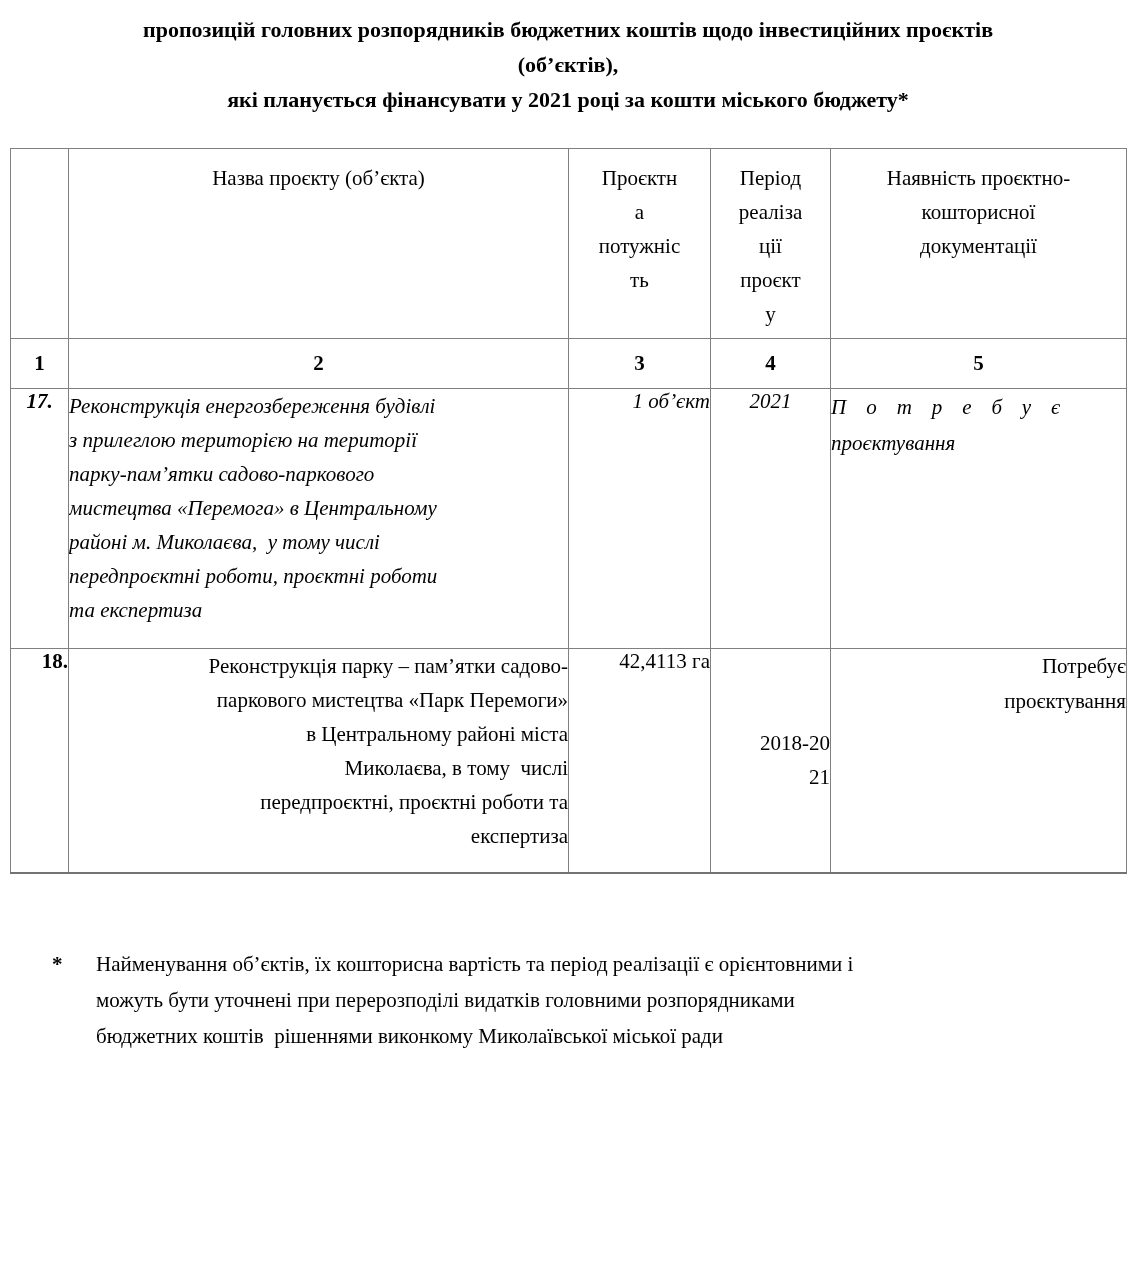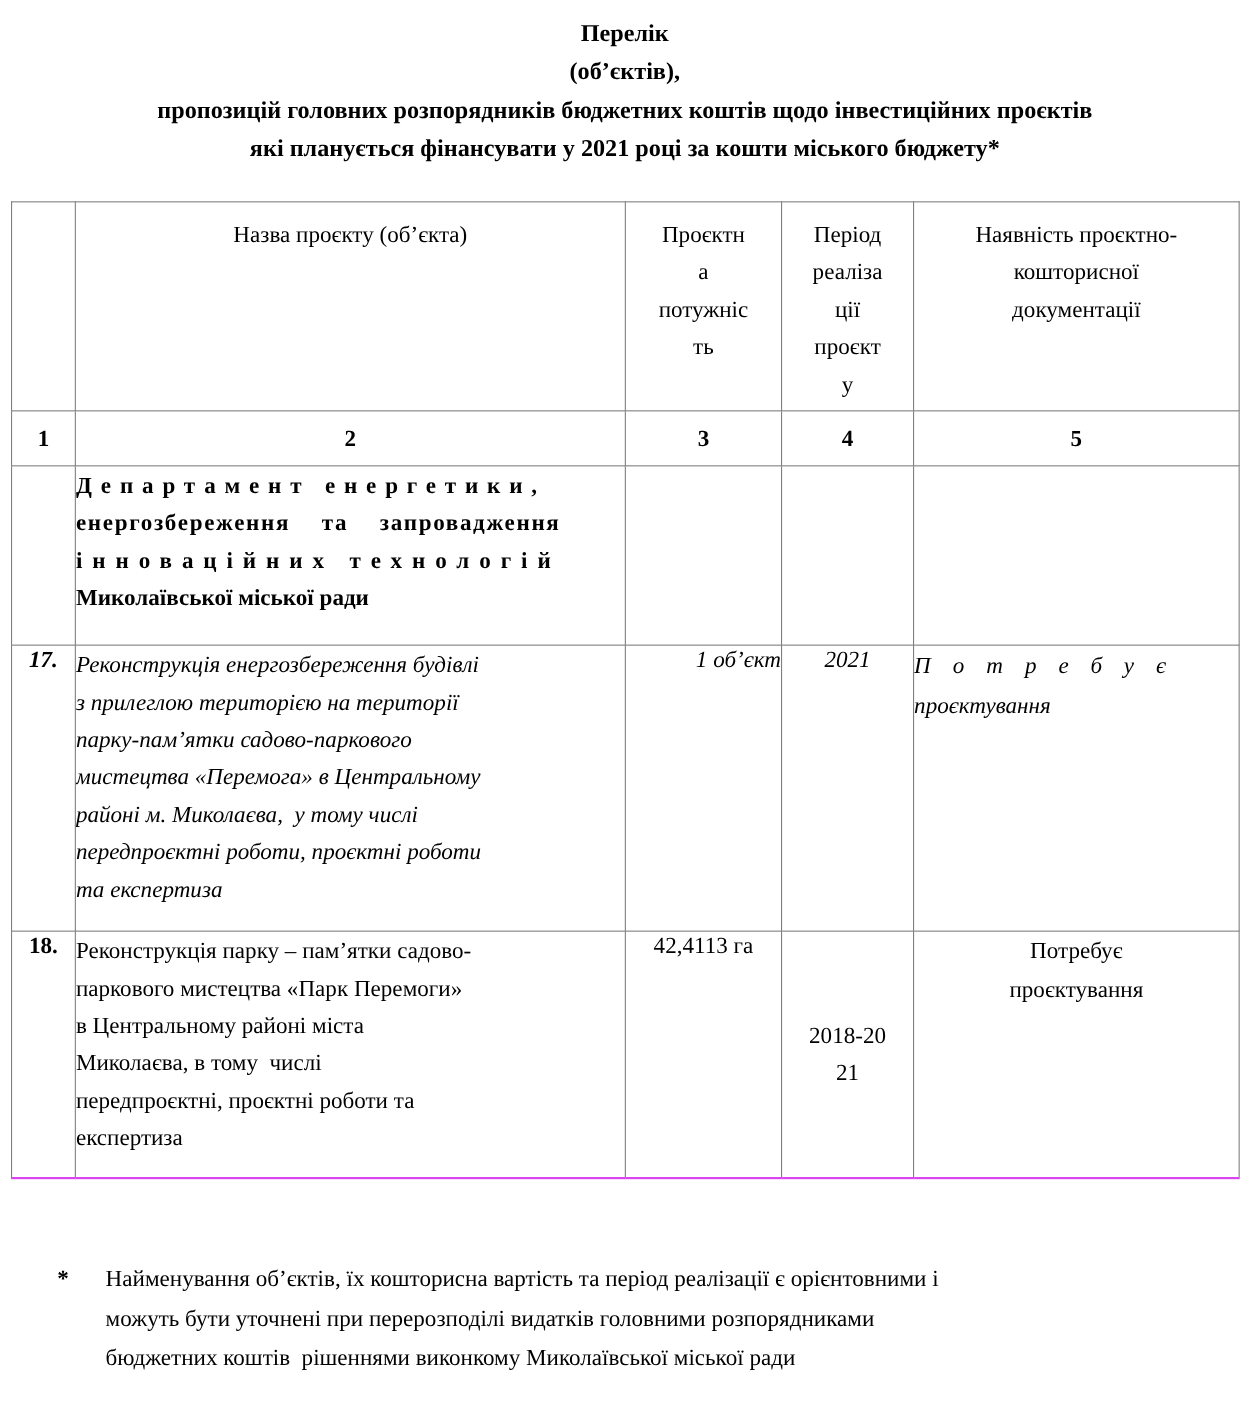--- a/index.html
+++ b/index.html
@@ -31,21 +31,21 @@
     width: 1116px;
     margin: 31px 0 0 10px;
   }
   table.doc-table td {
     border: 1px solid #808080;
     vertical-align: top;
     box-sizing: border-box;
     padding: 0;
     overflow: hidden;
   }
-  tr.bottom-row td { border-bottom: 2px solid #d946ef; }
+  tr.bottom-row td { border-bottom: 2px solid #737373; text-align: right; }
 
   
   tr.hdr td {
     height: 190px;
     font-weight: normal;
     text-align: center;
     line-height: 34px;
     padding-top: 12px;
   }
   
@@ -91,23 +91,22 @@
   }
   .footnote-text {
     margin-left: 22px;
     white-space: pre-wrap;
   }
 </style>
 </head>
 <body>
 
 <div class="doc-title">
-  <div>Перелік</div>
+  <div>пропозицій головних розпорядників бюджетних коштів щодо інвестиційних проєктів</div>
   <div>(об’єктів),</div>
-  <div>пропозицій головних розпорядників бюджетних коштів щодо інвестиційних проєктів</div>
   <div>які планується фінансувати у 2021 році за кошти міського бюджету*</div>
 </div>
 
 <table class="doc-table">
   <colgroup>
     <col style="width:58px">
     <col style="width:500px">
     <col style="width:142px">
     <col style="width:120px">
     <col style="width:296px">
@@ -138,32 +137,20 @@
     </tr>
 
     <tr class="numrow">
       <td>1</td>
       <td>2</td>
       <td>3</td>
       <td>4</td>
       <td>5</td>
     </tr>
 
-    <tr class="deptrow">
-      <td></td>
-      <td class="dept-cell">
-        <div class="sp-wide-1">Департамент енергетики,</div>
-        <div class="sp-words">енергозбереження та запровадження</div>
-        <div class="sp-wide-2">інноваційних технологій</div>
-        <div>Миколаївської міської ради</div>
-      </td>
-      <td></td>
-      <td></td>
-      <td></td>
-    </tr>
 
     <tr class="row17">
       <td class="num-cell">17.</td>
       <td class="name-cell">
         <div class="lines">Реконструкція енергозбереження будівлі
 з прилеглою територією на території
 парку-пам’ятки садово-паркового
 мистецтва «Перемога» в Центральному
 районі м. Миколаєва,  у тому числі
 передпроєктні роботи, проєктні роботи

